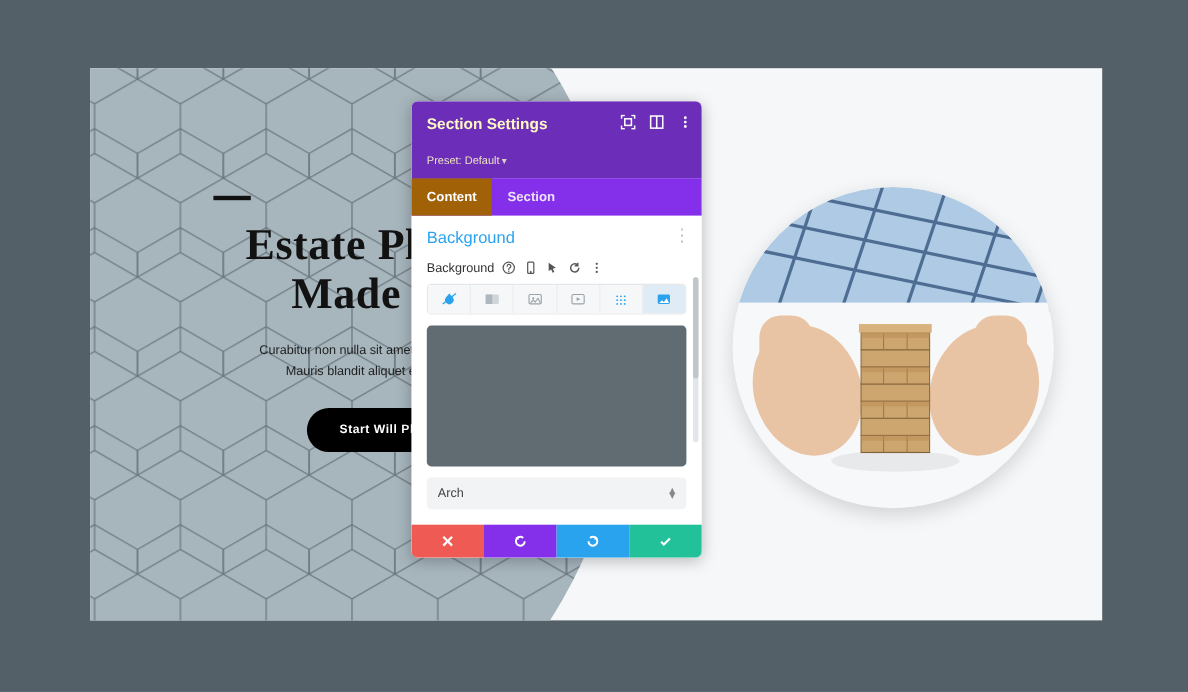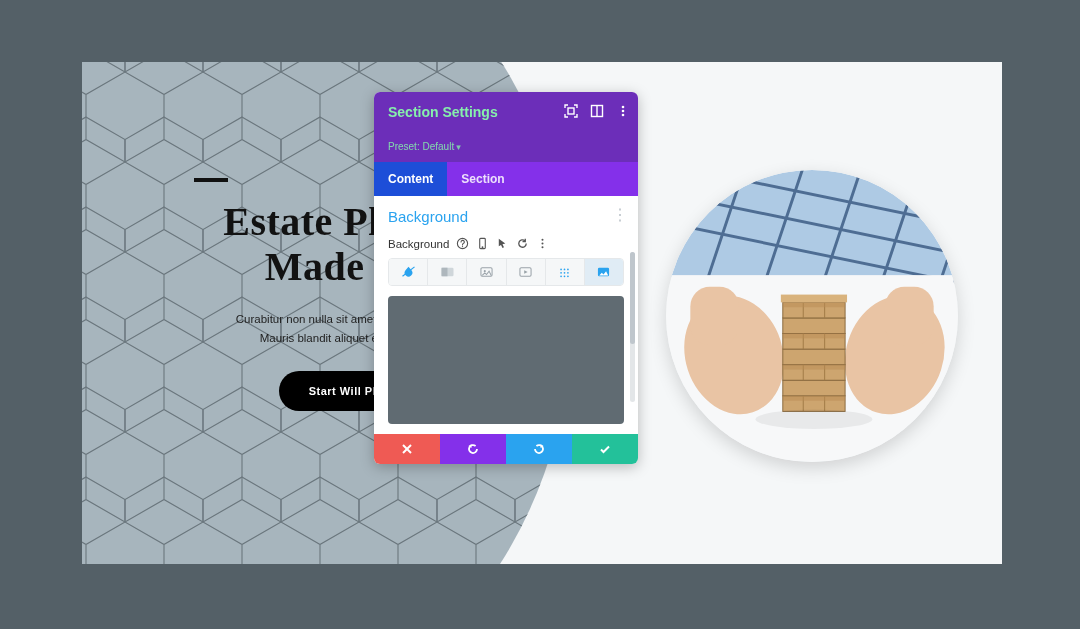--- a/index.html
+++ b/index.html
@@ -47,36 +47,36 @@
   .photo svg { width: 100%; height: 100%; display: block; }
 
   
   .modal {
     position: absolute; left: 374px; top: 92px; width: 264px;
     background: #fff; border-radius: 6px; overflow: hidden;
     box-shadow: 0 3px 14px rgba(0,0,0,.25);
     font-size: 12px;
   }
   .modal-head {
-    background: #6c2eb9; color: #86efac; padding: 12px 14px 10px;
+    background: #6c2eb9; color: #fef9c3; padding: 12px 14px 10px;
     position: relative;
   }
   .modal-head .title { font-weight: 700; font-size: 14px; }
   .modal-head .preset { font-size: 10px; opacity: .88; margin-top: 21px; }
   .modal-head .preset .car { font-size: 9px; margin-left: 2px; opacity:.9 }
   .head-icons {
     position: absolute; right: 8px; top: 12px; display: flex; gap: 12px;
   }
   .head-icons span { width: 14px; height: 14px; display: inline-flex; align-items:center; justify-content:center; cursor:pointer; color:#fff }
 
   .tabs {
     display: flex; background: #8430ea; color: #fff; font-size: 12px;
   }
   .tabs div { padding: 10px 14px; cursor: pointer; font-weight: 600; opacity:.85 }
-  .tabs div.active { background: #1d4ed8; opacity: 1 }
+  .tabs div.active { background: #a16207; opacity: 1 }
 
   .panel { position: relative; padding: 12px 14px 2px; }
   .panel-title { color: #2aa3ef; font-size: 15px; font-weight: 500; }
   .panel-kebab {
     position: absolute; right: 10px; top: 14px; color: #bfc6cc; cursor:pointer;
     font-size: 16px; line-height: 10px;
   }
 
   .field-row {
     display: flex; align-items: center; gap: 7px;
@@ -351,20 +351,29 @@
           <rect x="1.5" y="2" width="13" height="10" rx="1.5" fill="#2aa3ef"></rect>
           <path d="M3 11l3-3 2 2 3-4 2.5 5z" fill="#fff"></path>
         </svg>
       </div>
   </div>
 
   <div class="scroll"></div>
 
   <div class="preview"></div>
 
+  <div class="select-row">
+    <div class="sel-box">
+      <span>Arch</span>
+      <span class="sel-caret">
+          <span>▴</span>
+          <span style="margin-top:-3px">▾</span>
+        </span>
+    </div>
+  </div>
 
   <div class="modal-foot">
     <div class="mf-cancel">
         <svg viewBox="0 0 14 14" stroke="#fff" stroke-width="2" fill="none">
           <line x1="3" y1="3" x2="11" y2="11"></line>
           <line x1="11" y1="3" x2="3" y2="11"></line>
         </svg>
       </div>
     <div class="mf-undo">
         <svg viewBox="0 0 14 14" fill="none" stroke="#fff" stroke-width="1.8">

